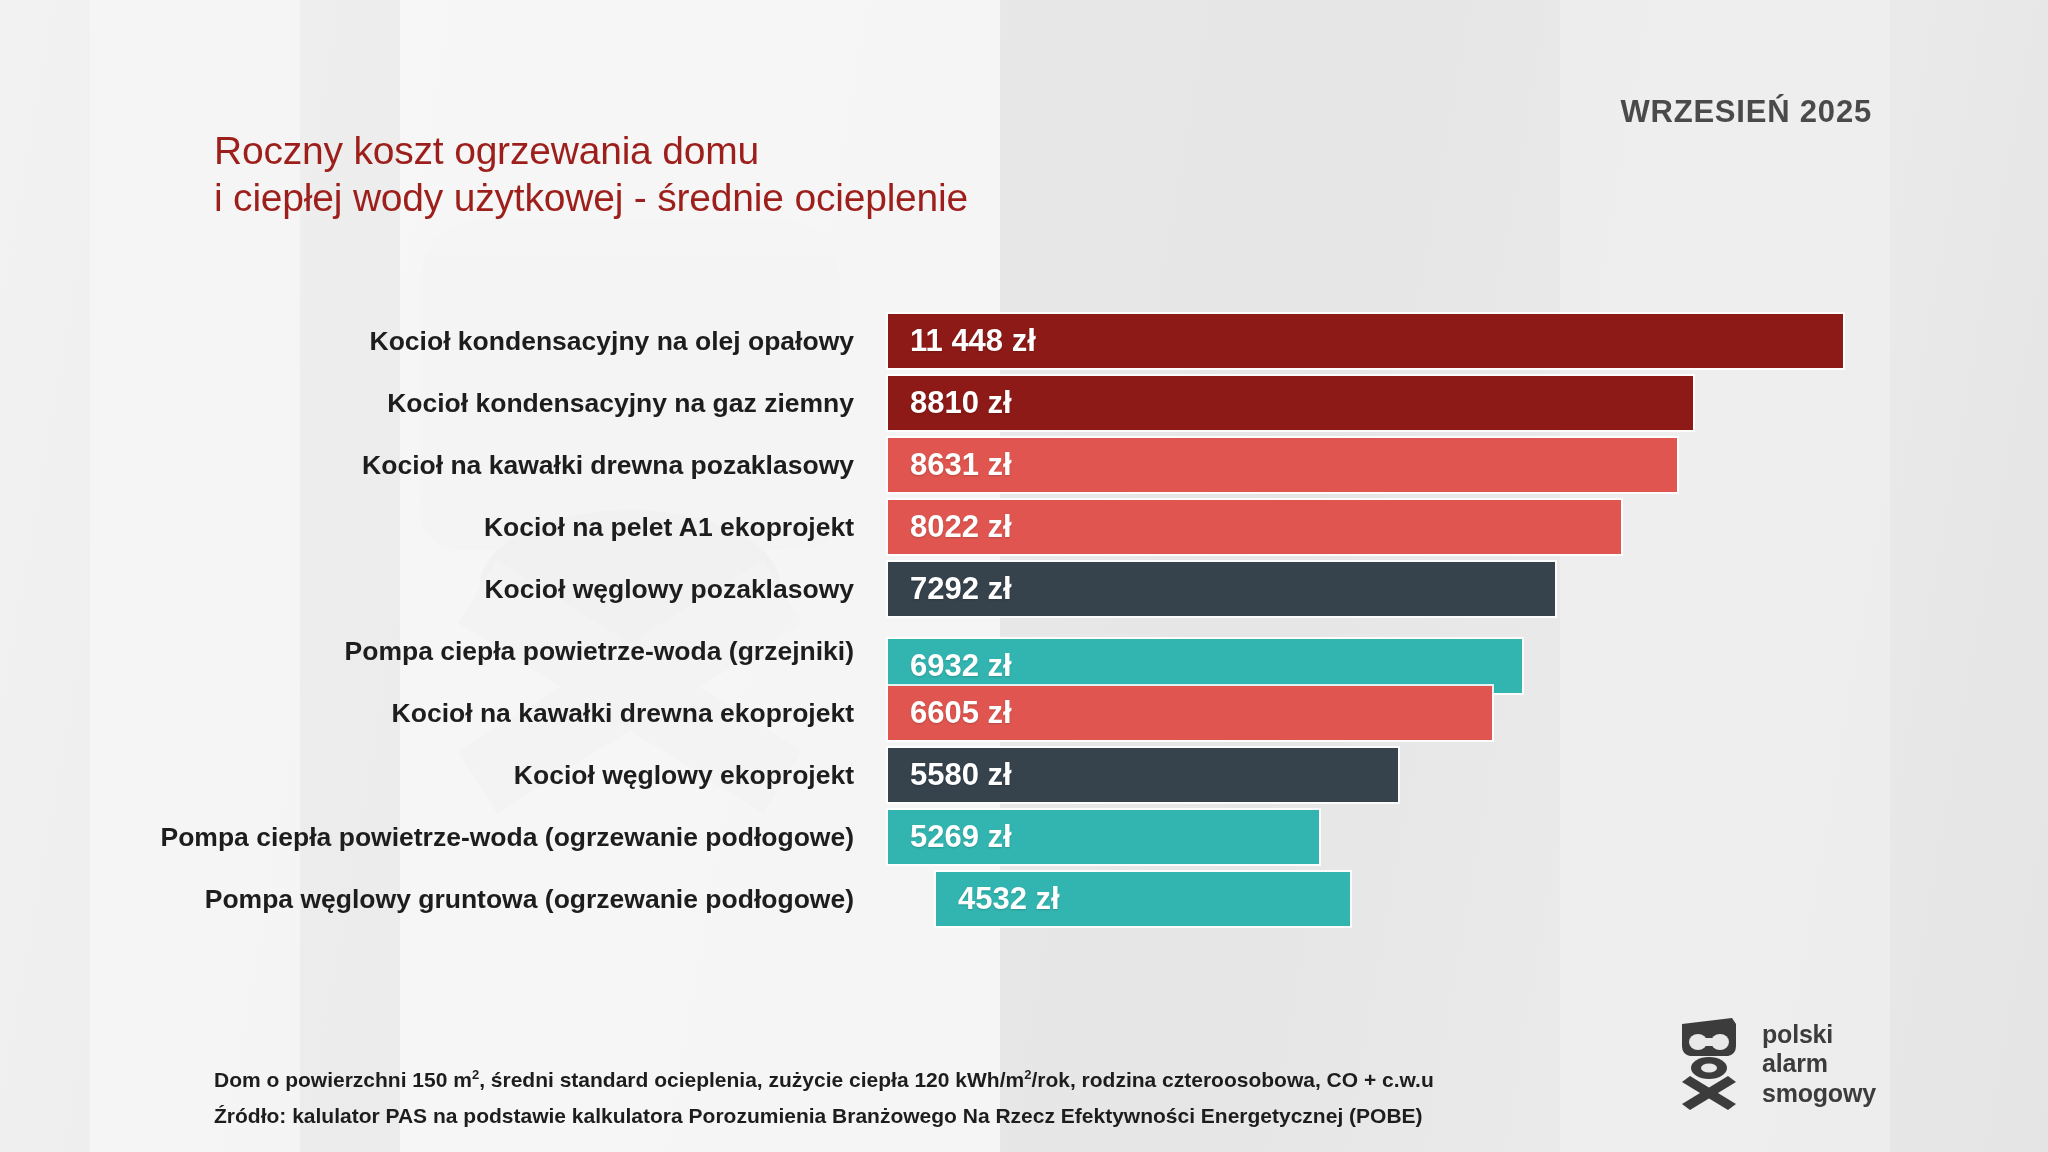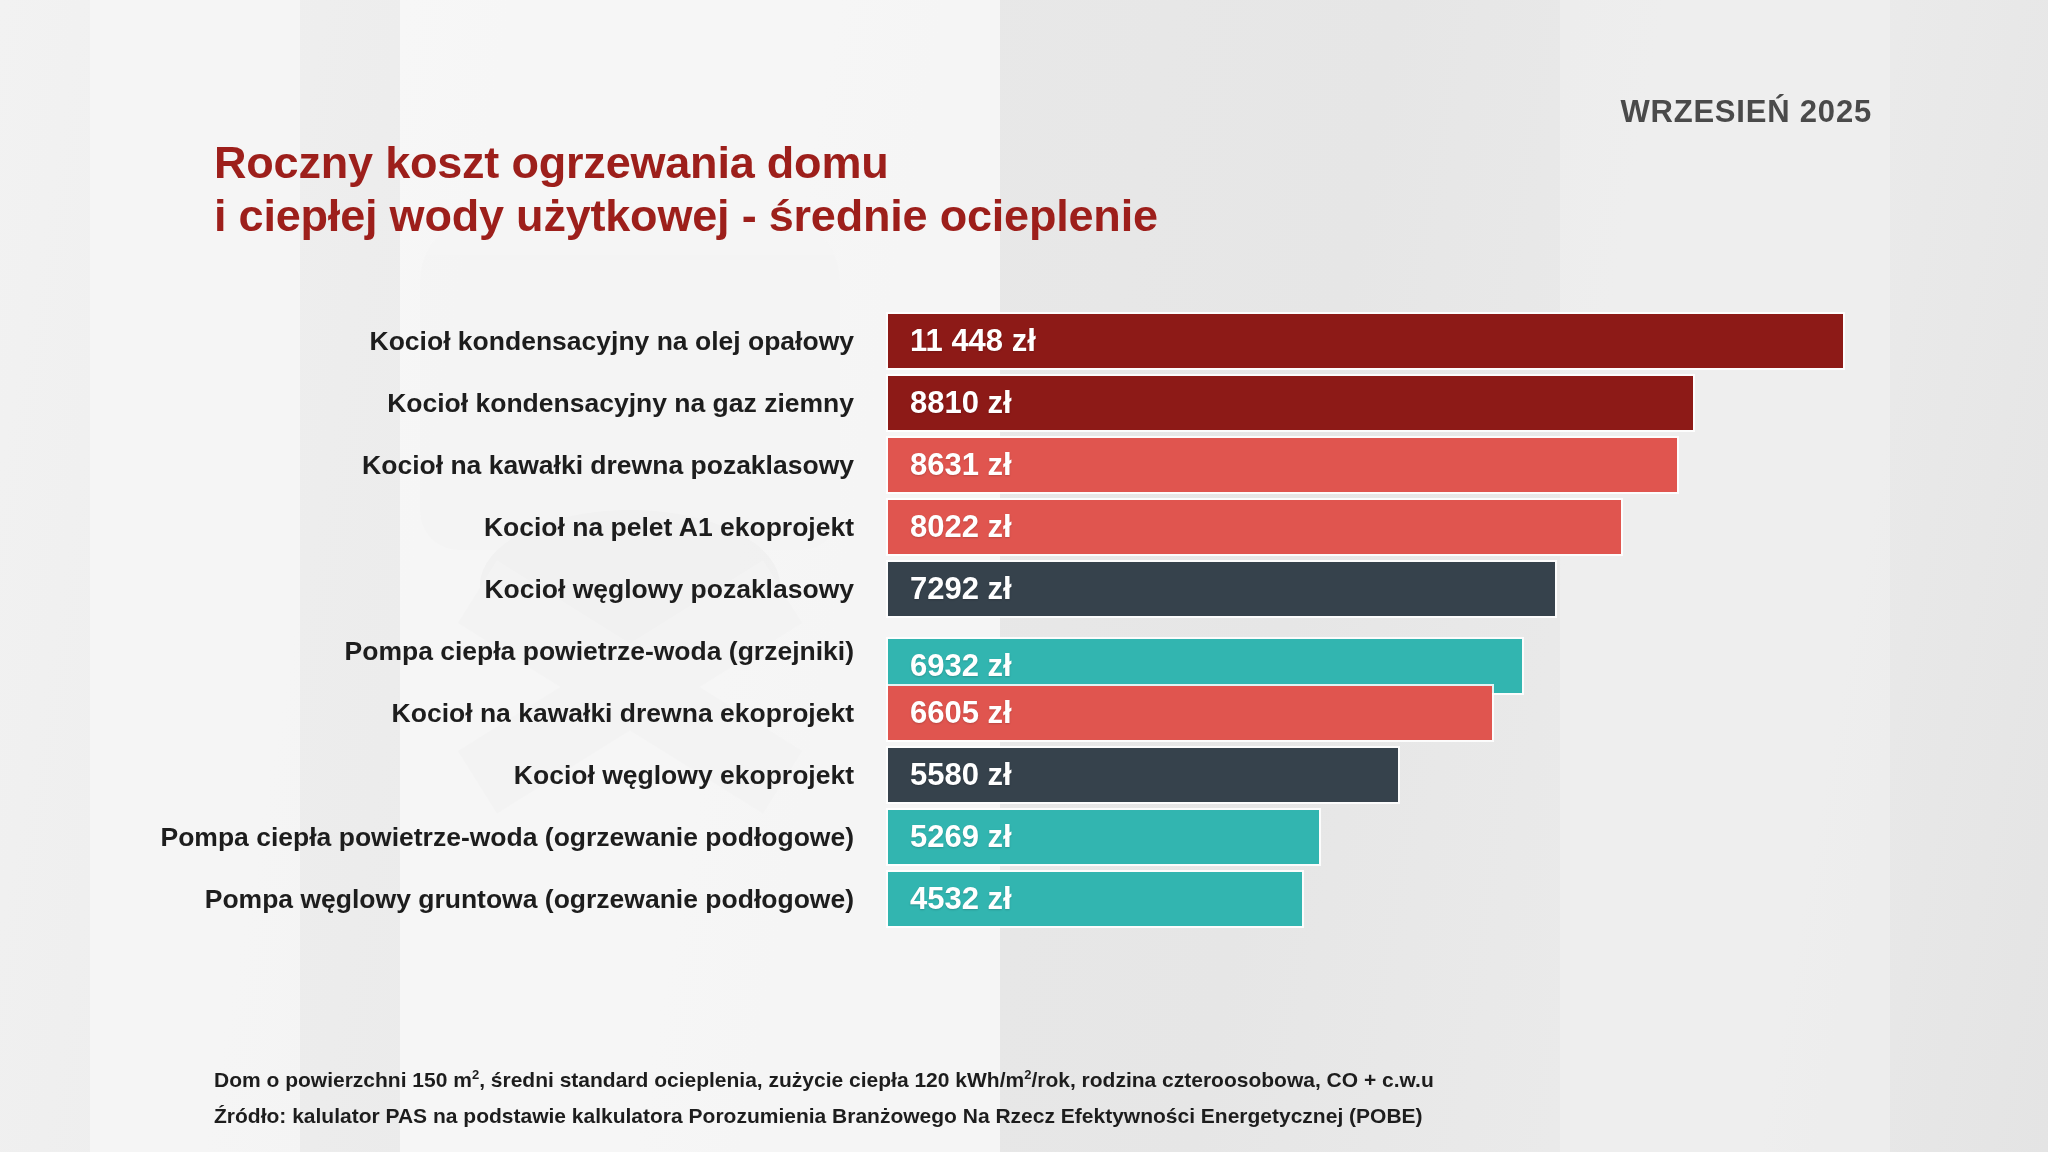--- a/index.html
+++ b/index.html
@@ -37,21 +37,21 @@
     position:absolute;left:150px;top:470px;width:360px;height:74px;background:#f2f2f2;
   }
   .wm-logo .x1{transform:rotate(32deg);transform-origin:50% 50%;}
   .wm-logo .x2{transform:rotate(-32deg);transform-origin:50% 50%;}
 
   
   .header{position:absolute;left:0;top:0;width:2048px;height:250px;}
   .title{
     position:absolute;left:214px;top:82px;
     color:#9d1f1b;
-    font-size:45px;font-weight:700;line-height:1.19;
+    font-size:39px;font-weight:400;line-height:1.19;
     letter-spacing:-.2px;
     white-space:pre-line;
   }
   .title .l2{display:block;}
   .date-badge{
     position:absolute;right:176px;top:94px;
     color:#4a4a4a;font-size:31px;font-weight:700;letter-spacing:.8px;
   }
 
   
@@ -189,28 +189,47 @@
         <div class="row-label">Pompa ciepła powietrze-woda (ogrzewanie podłogowe)</div>
         <div class="bar-track">
           <div class="bar" style="width: 431px; background: rgb(50, 181, 176);">
             <span class="bar-value">5269 zł</span>
           </div>
         </div>
       </div>
       <div class="row">
         <div class="row-label">Pompa węglowy gruntowa (ogrzewanie podłogowe)</div>
         <div class="bar-track">
-          <div class="bar" style="width: 414.248px; background: rgb(50, 181, 176);">
+          <div class="bar" style="width: 414.248px; background: rgb(50, 181, 176); margin-left: 48px;">
             <span class="bar-value">4532 zł</span>
           </div>
         </div>
       </div>
     </div>
 
   <div class="footer">
     <div class="foot-line">
       <span>Dom o powierzchni 150 m</span><sup>2</sup><span>, średni standard ocieplenia, zużycie ciepła 120 kWh/m</span><sup>2</sup><span>/rok, rodzina czteroosobowa, CO + c.w.u</span>
     </div>
     <div class="foot-line">Źródło: kalulator PAS na podstawie kalkulatora Porozumienia Branżowego Na Rzecz Efektywności Energetycznej (POBE)</div>
   </div>
 
+  <div class="logo">
+    <div class="logo-mark">
+      <svg viewBox="0 0 66 96" width="66" height="96" aria-hidden="true">
+        <path d="M6 8 L56 2 L60 8 L60 30 Q60 38 52 40 L14 40 Q6 38 6 30 Z" fill="#3c3c3c"></path>
+        <ellipse cx="22" cy="26" rx="9" ry="8" fill="#e9e9e9"></ellipse>
+        <ellipse cx="44" cy="26" rx="9" ry="8" fill="#e9e9e9"></ellipse>
+        <rect x="27" y="22" width="12" height="8" fill="#e9e9e9"></rect>
+        <ellipse cx="33" cy="52" rx="18" ry="11" fill="#3c3c3c"></ellipse>
+        <ellipse cx="33" cy="52" rx="8" ry="4.5" fill="#e9e9e9"></ellipse>
+        <path d="M6 66 L14 60 L60 88 L52 94 Z" fill="#3c3c3c"></path>
+        <path d="M60 66 L52 60 L6 88 L14 94 Z" fill="#3c3c3c"></path>
+      </svg>
+    </div>
+    <div class="logo-text">
+      <div>polski</div>
+      <div>alarm</div>
+      <div>smogowy</div>
+    </div>
+  </div>
 
 </div>
 
 </body></html>

